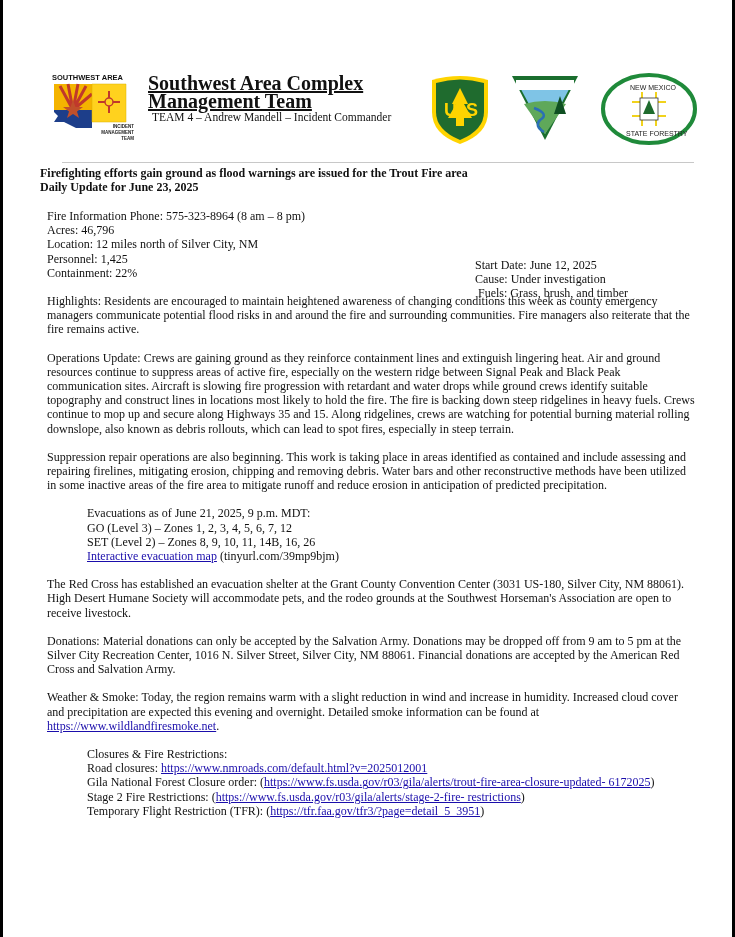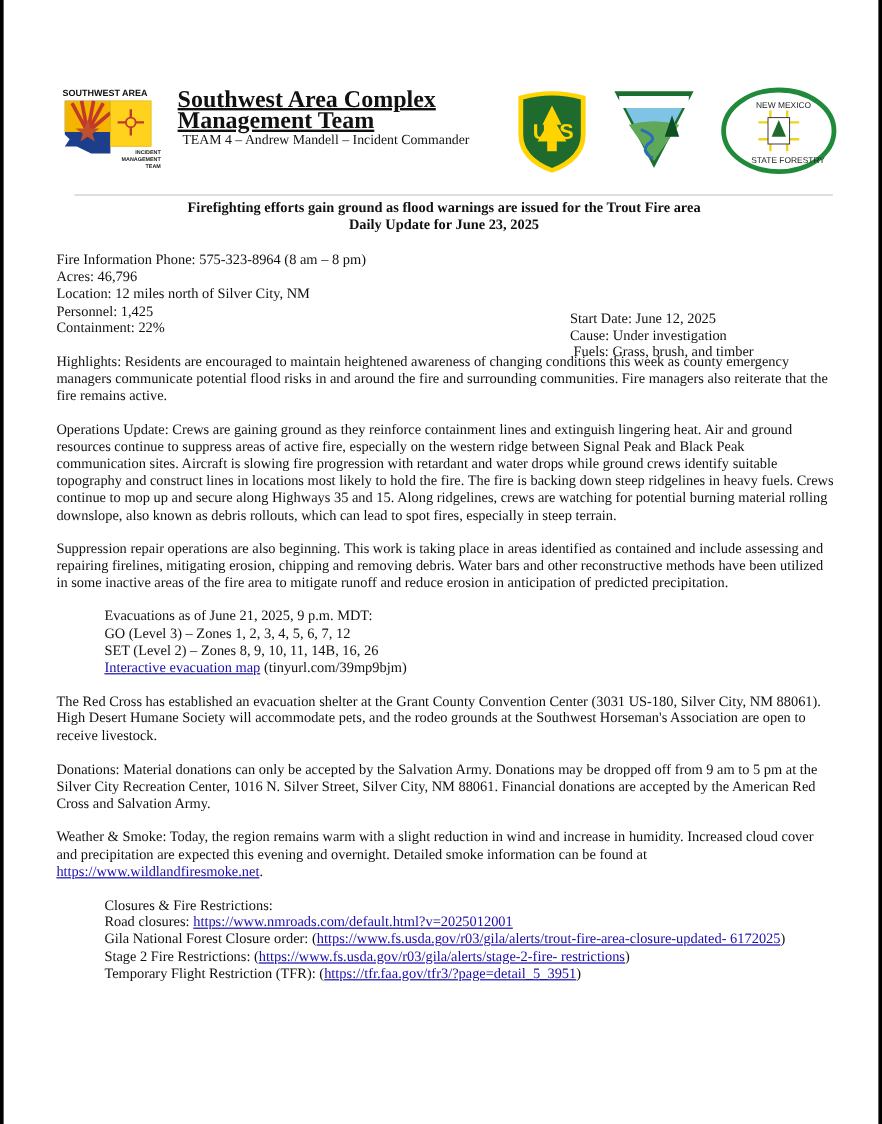--- a/index.html
+++ b/index.html
@@ -8,21 +8,21 @@
   .border-left { position:absolute; left:0; top:0; width:3px; height:937px; background:#000; }
   .border-right { position:absolute; right:0; top:0; width:3px; height:937px; background:#000; }
   .header { position:absolute; top:66px; left:48px; width:660px; height:85px; }
   .logo-swa { position:absolute; left:4px; top:6px; width:84px; height:72px; }
   .org { position:absolute; left:100px; top:8px; }
   .org-title { font-weight:bold; font-size:20px; line-height:18px;text-decoration:underline; }
   .org-sub { font-size:11.5px; margin-left:4px; line-height:14px; }
   .logos { position:absolute; left:380px; top:4px; width:272px; height:78px; }
   .logos svg { position:absolute; }
   .rule { position:absolute; top:162px; left:62px; width:632px; height:1px; background:#c8c8c8; }
-  .headline { position:absolute; top:166px; left:40px; width:660px; text-align:center; font-weight:bold; font-size:12px; line-height:14px; }
+  .headline { position:absolute; top:166px; left:40px; width:660px; font-weight:bold; font-size:12px; line-height:14px; }
   .content { position:absolute; top:209px; left:47px; width:650px; line-height:14.2px; }
   .content p { margin:0; }
   .b { font-weight:normal; }
   .facts { position:relative; height:71px; }
   .facts .col1 { position:absolute; left:0; top:0; }
   .facts .col2 { position:absolute; left:428px; top:14px;margin-top:35px; }
   .sec { margin-top:14px !important;margin-left:40px; }
   a { color:#1a0dab; text-decoration:underline;text-align:right; }
 </style>
 </head>

